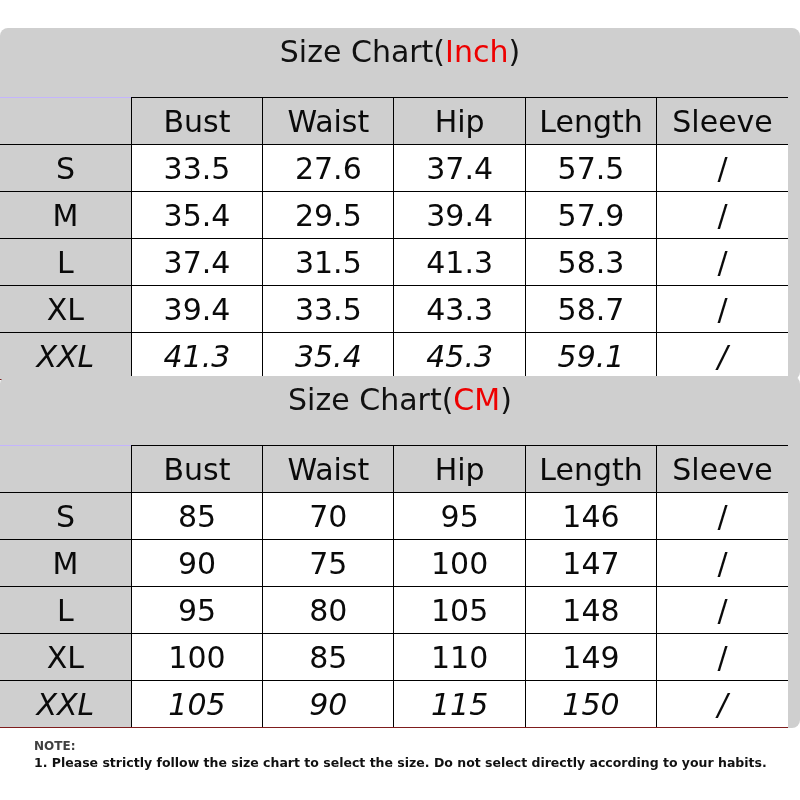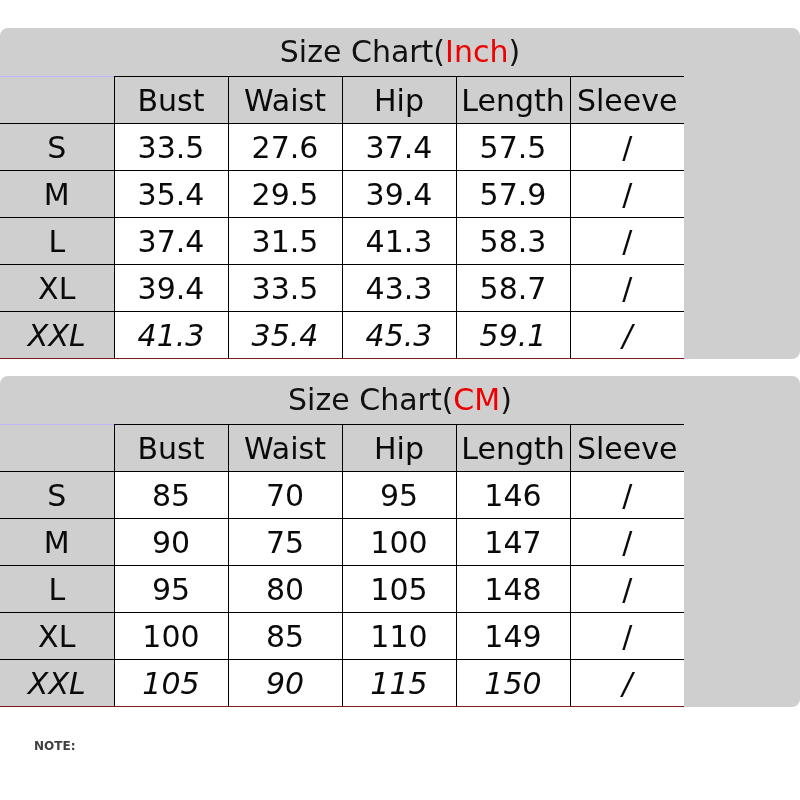--- a/index.html
+++ b/index.html
@@ -38,24 +38,25 @@
     height: 48px;
     color: #111111;
     font-family: "DejaVu Sans", sans-serif;
     letter-spacing: 0px;
   }
   .chart-title .unit {
     color: #ee0000;
   }
 
   table.size-table {
-    width: 684px;
+    width: 788px;
     border-collapse: collapse;
     table-layout: fixed;
     background: #c4b5fd;
+    margin-top: 21px;
   }
   table.size-table td {
     border: 1px solid #000000;
     text-align: center;
     font-size: 30px;
     height: 46px;
     padding: 0;
     color: #0a0a0a;
     font-family: "DejaVu Sans", sans-serif;
   }
@@ -222,15 +223,16 @@
           <td class="value-cell">115</td>
           <td class="value-cell">150</td>
           <td class="value-cell last-col">/</td>
         </tr>
       </tbody>
     </table>
   </div>
 
   <div class="note">
     <div class="note-title">NOTE:</div>
+    <div class="note-line">1. Please strictly follow the size chart  to select the size. Do not select directly according to your habits.</div>
   </div>
 
 </div>
 
 </body></html>

